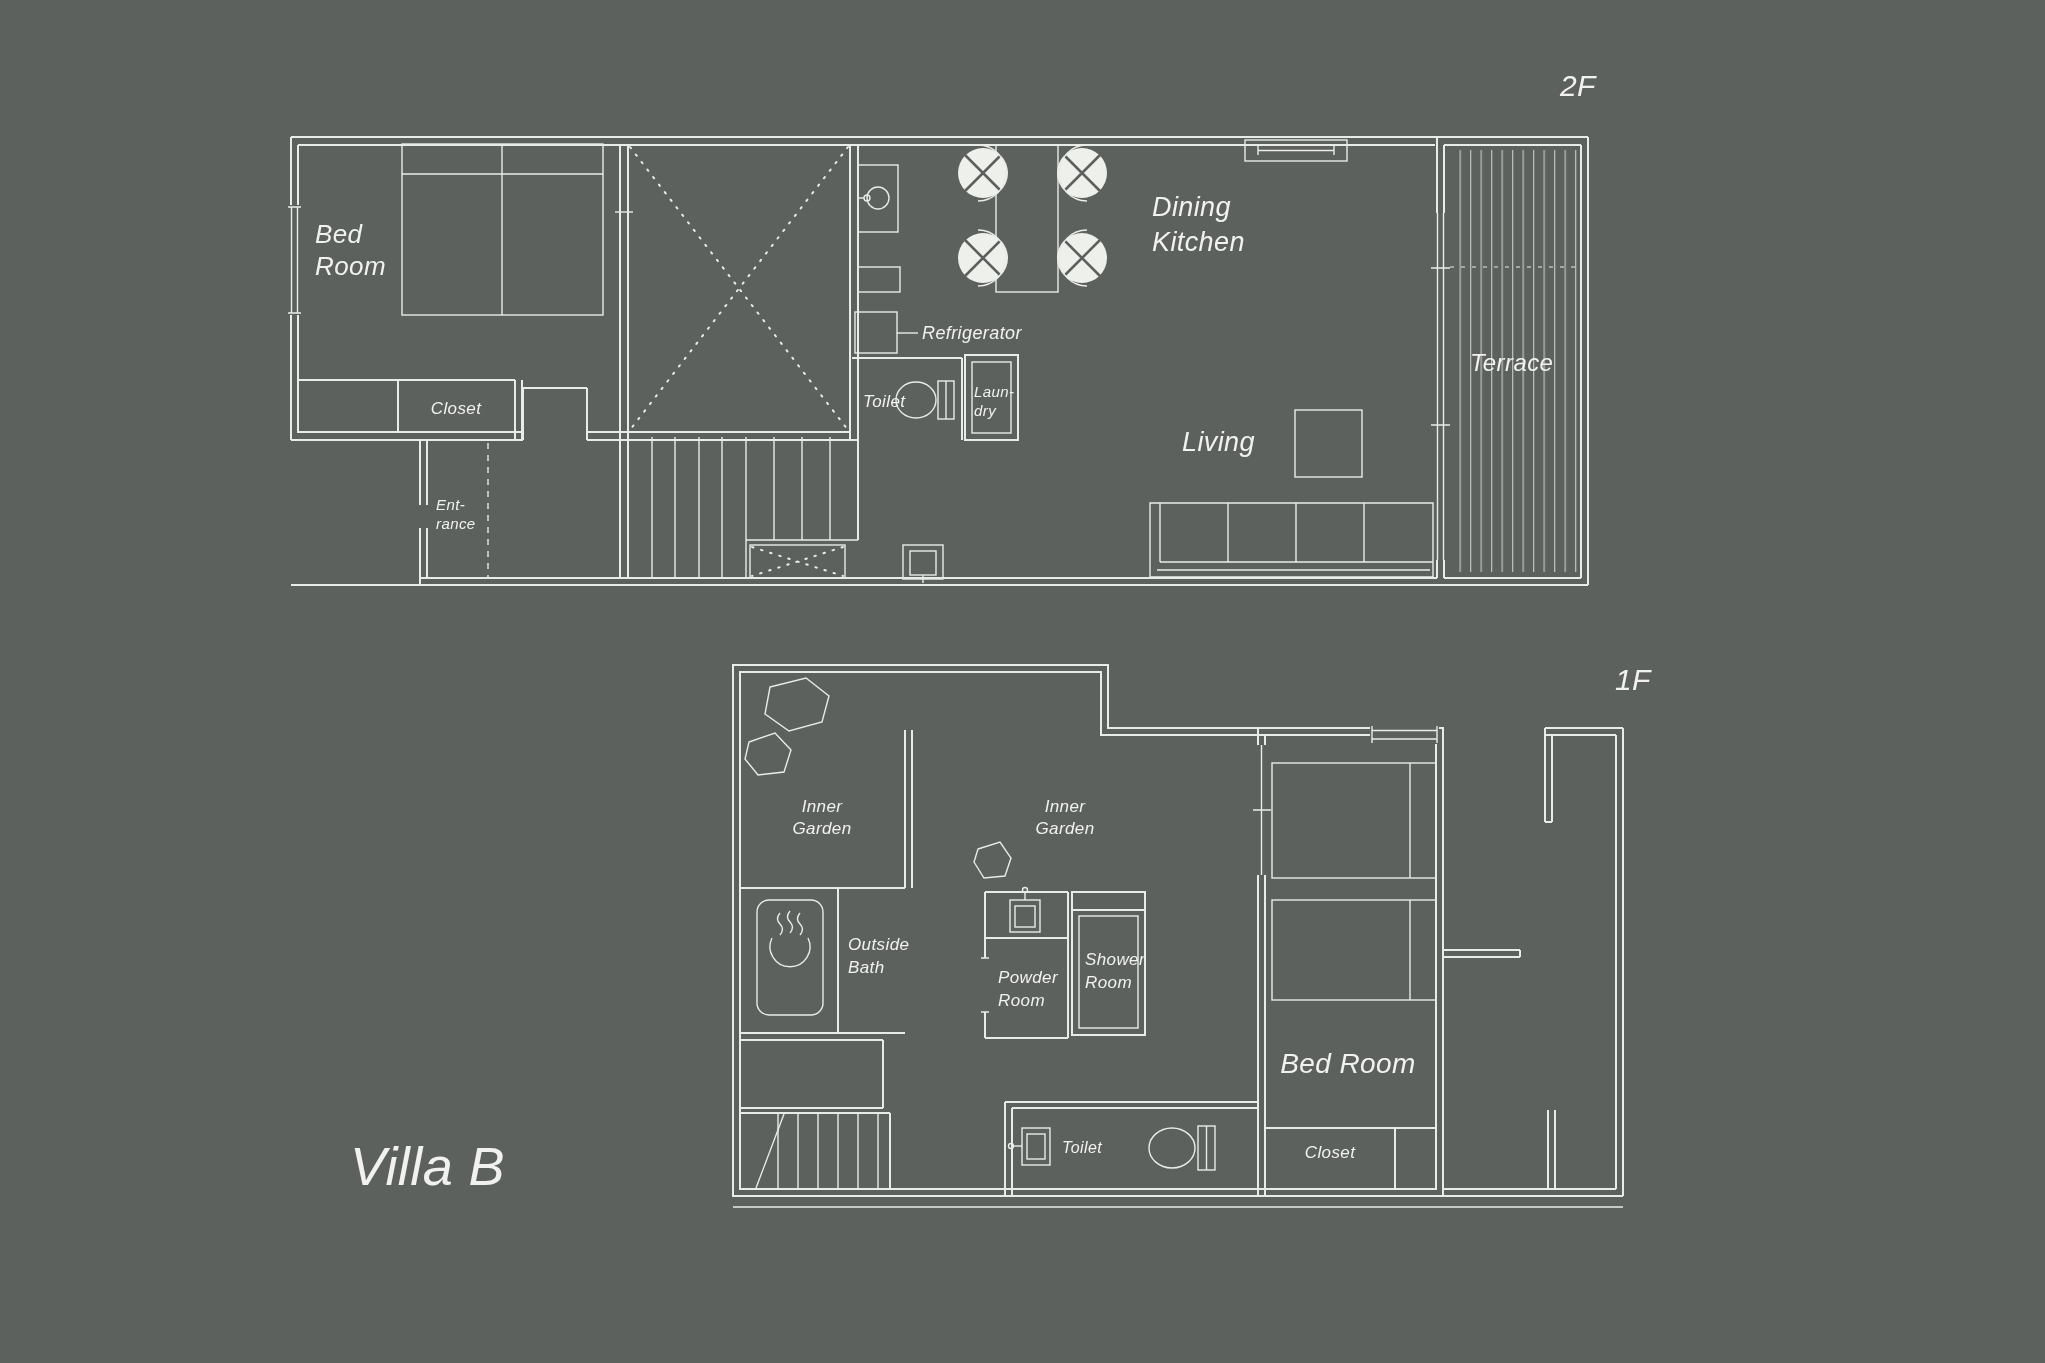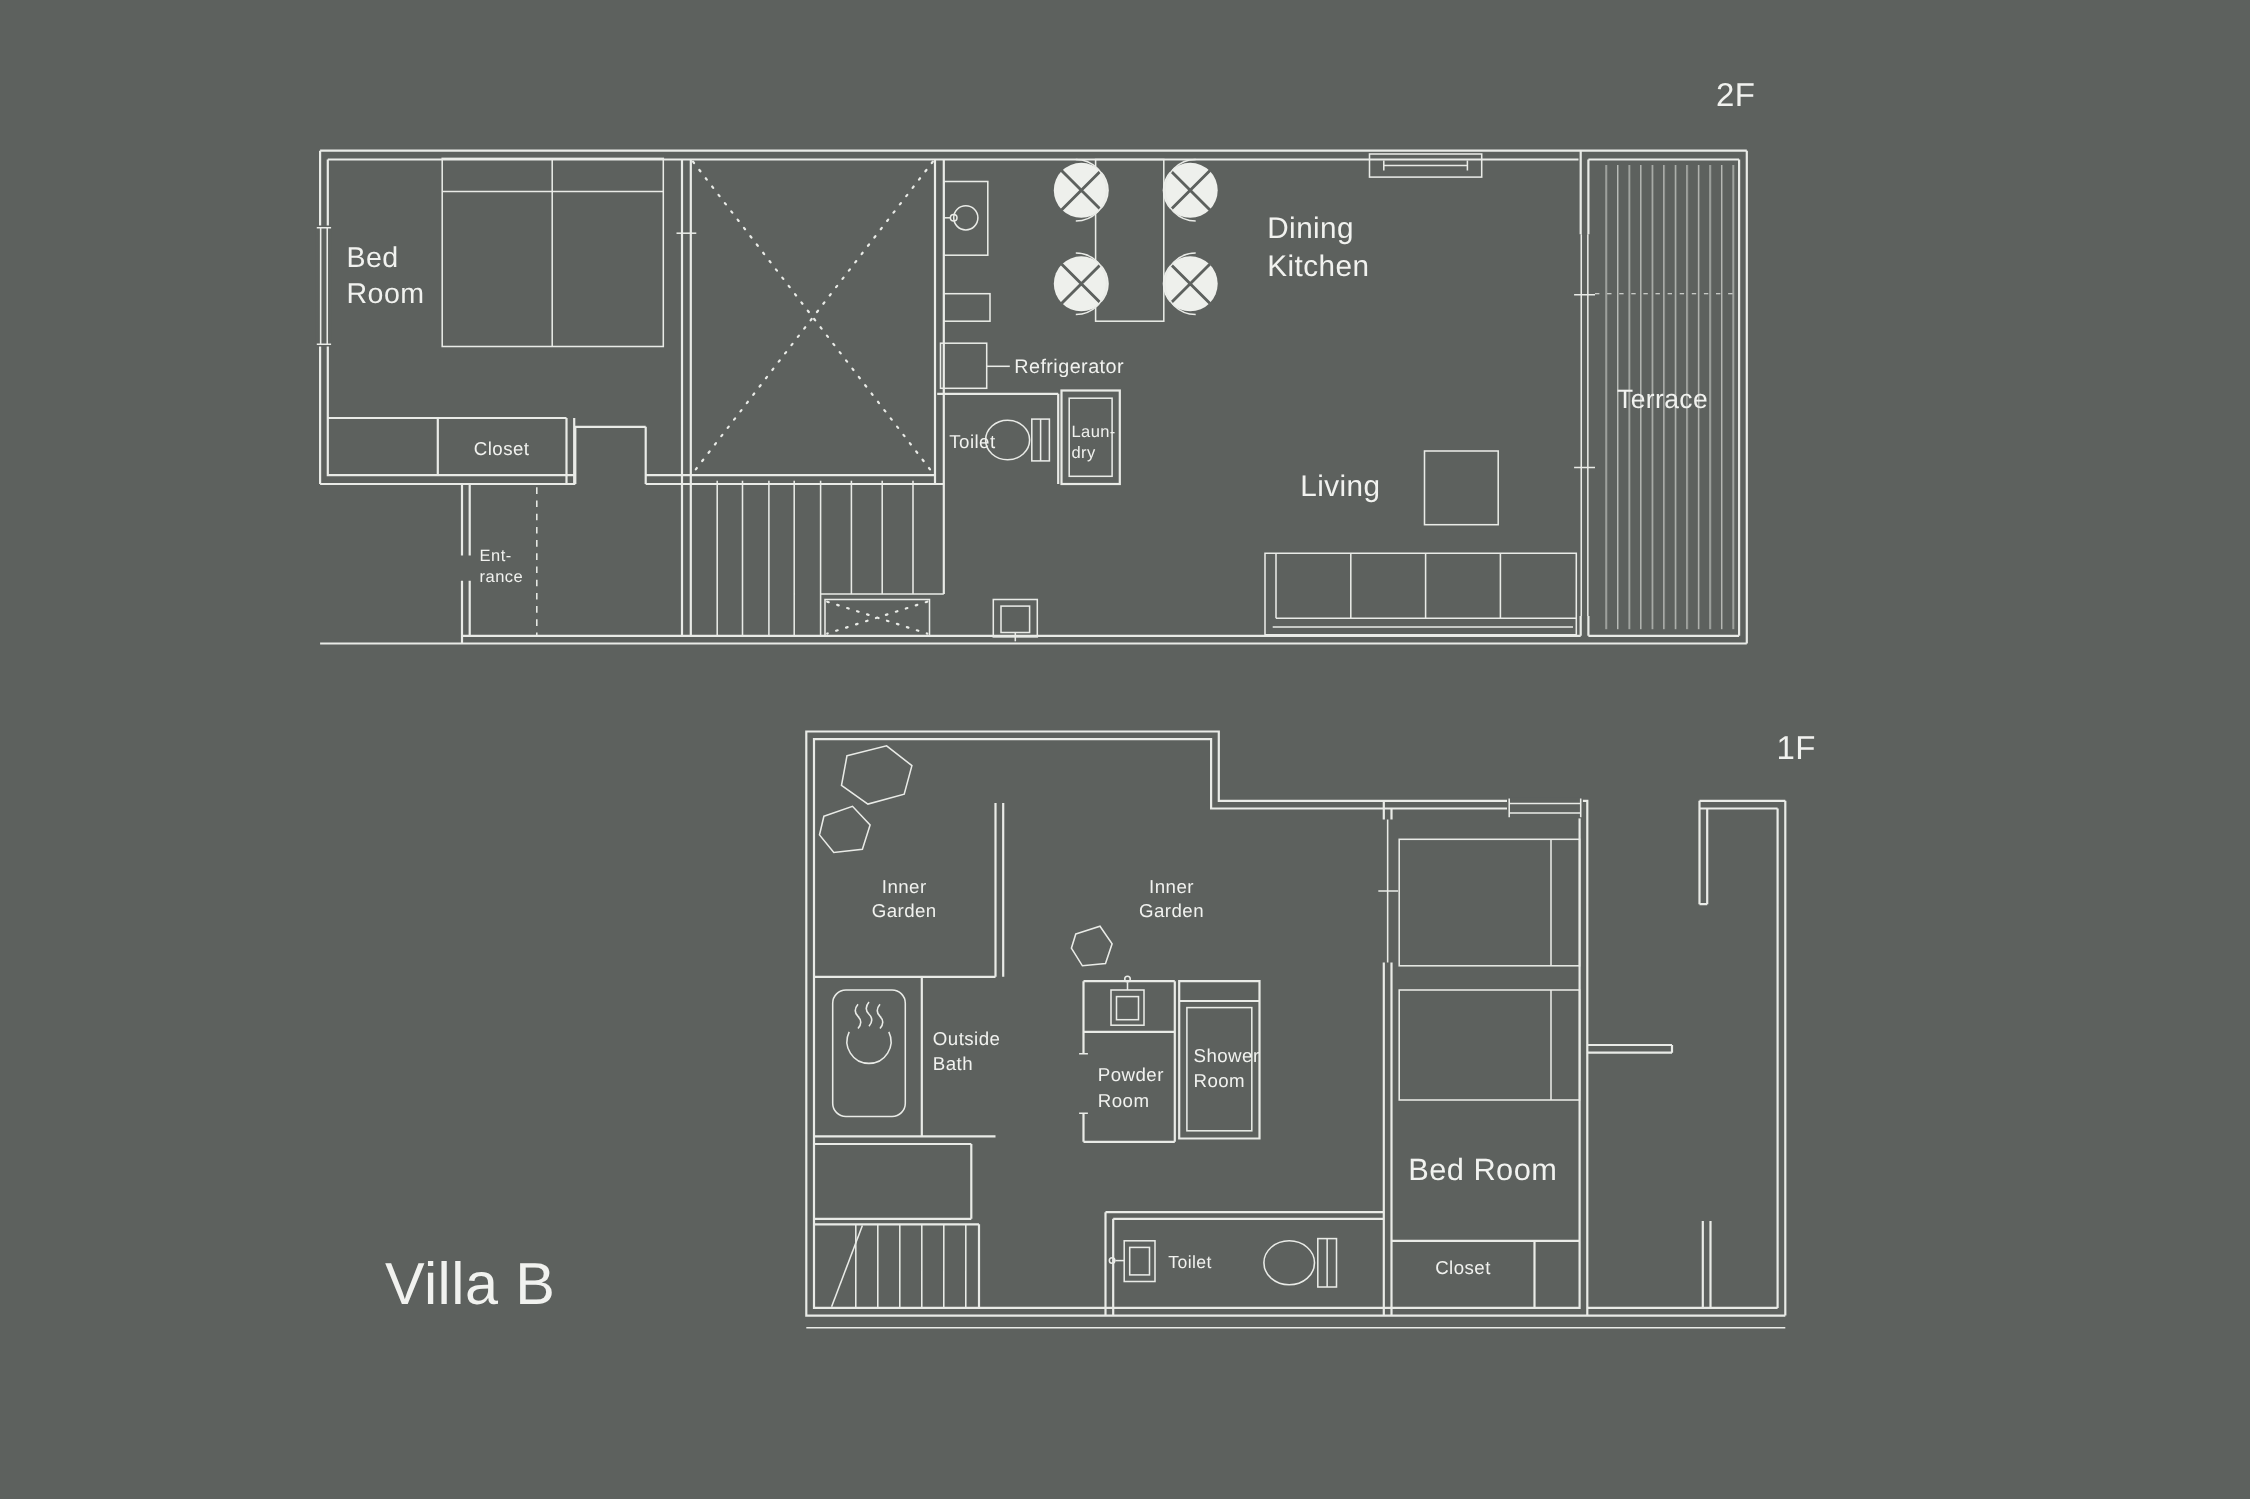--- a/index.html
+++ b/index.html
@@ -2,21 +2,21 @@
 <html style="--bg: #5d615e; --line: #e9ebe7; --text: #f1f2ef; --fill-light: #eef0ec;"><head>
 <meta charset="utf-8">
 <style>
   :root{
     --bg:#5d615e;
     --line:#e9ebe7;
     --text:#f1f2ef;
     --fill-light:#eef0ec;
   }
   html,body{margin:0;padding:0;background:var(--bg);}
-  .canvas{position:relative;width:2045px;height:1363px;background:var(--bg);overflow:hidden;}
+  .canvas{position:relative;width:2045px;height:1363px;background:var(--bg);overflow:hidden;font-style:italic;}
   svg{position:absolute;left:0;top:0;}
   .w{stroke:var(--line);stroke-width:2;fill:none;}
   .t{stroke:var(--line);stroke-width:1.4;fill:none;}
   .dot{stroke:var(--line);stroke-width:2;fill:none;stroke-dasharray:1.5 8;stroke-linecap:round;}
   .dash{stroke:var(--line);stroke-width:1.4;fill:none;stroke-dasharray:6 6;}
   .dash2{stroke:var(--line);stroke-width:1;fill:none;stroke-dasharray:4 7;}
   .erase{fill:var(--bg);stroke:none;}
   .lbl{font-family:"Liberation Sans",sans-serif;fill:var(--text);letter-spacing:.4px;}
   .xline{stroke:var(--bg);stroke-width:2.6;fill:none;}
 </style>

